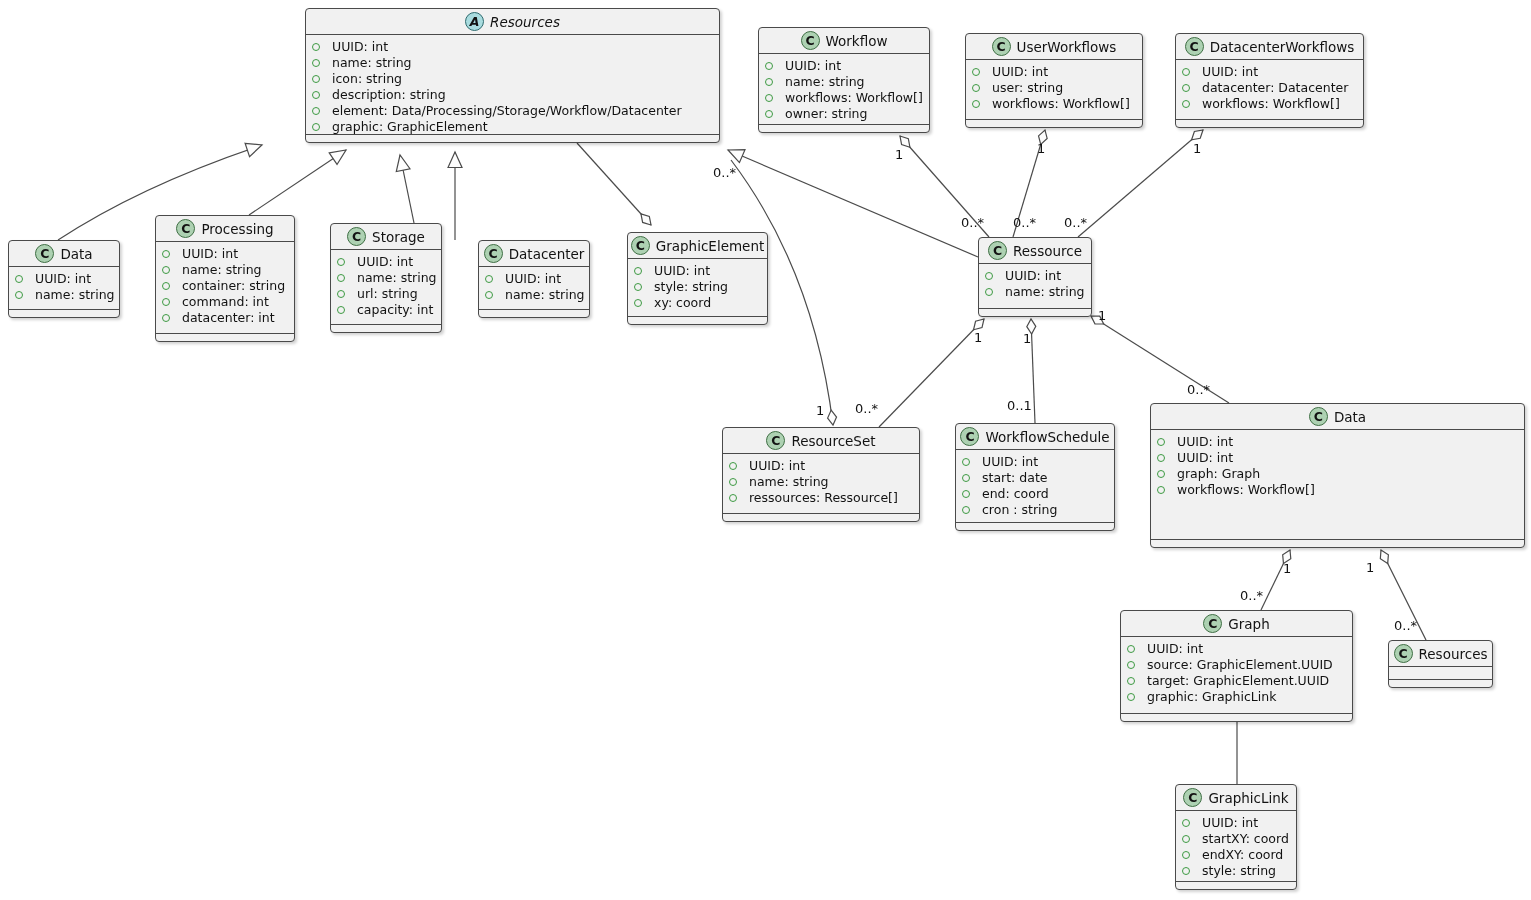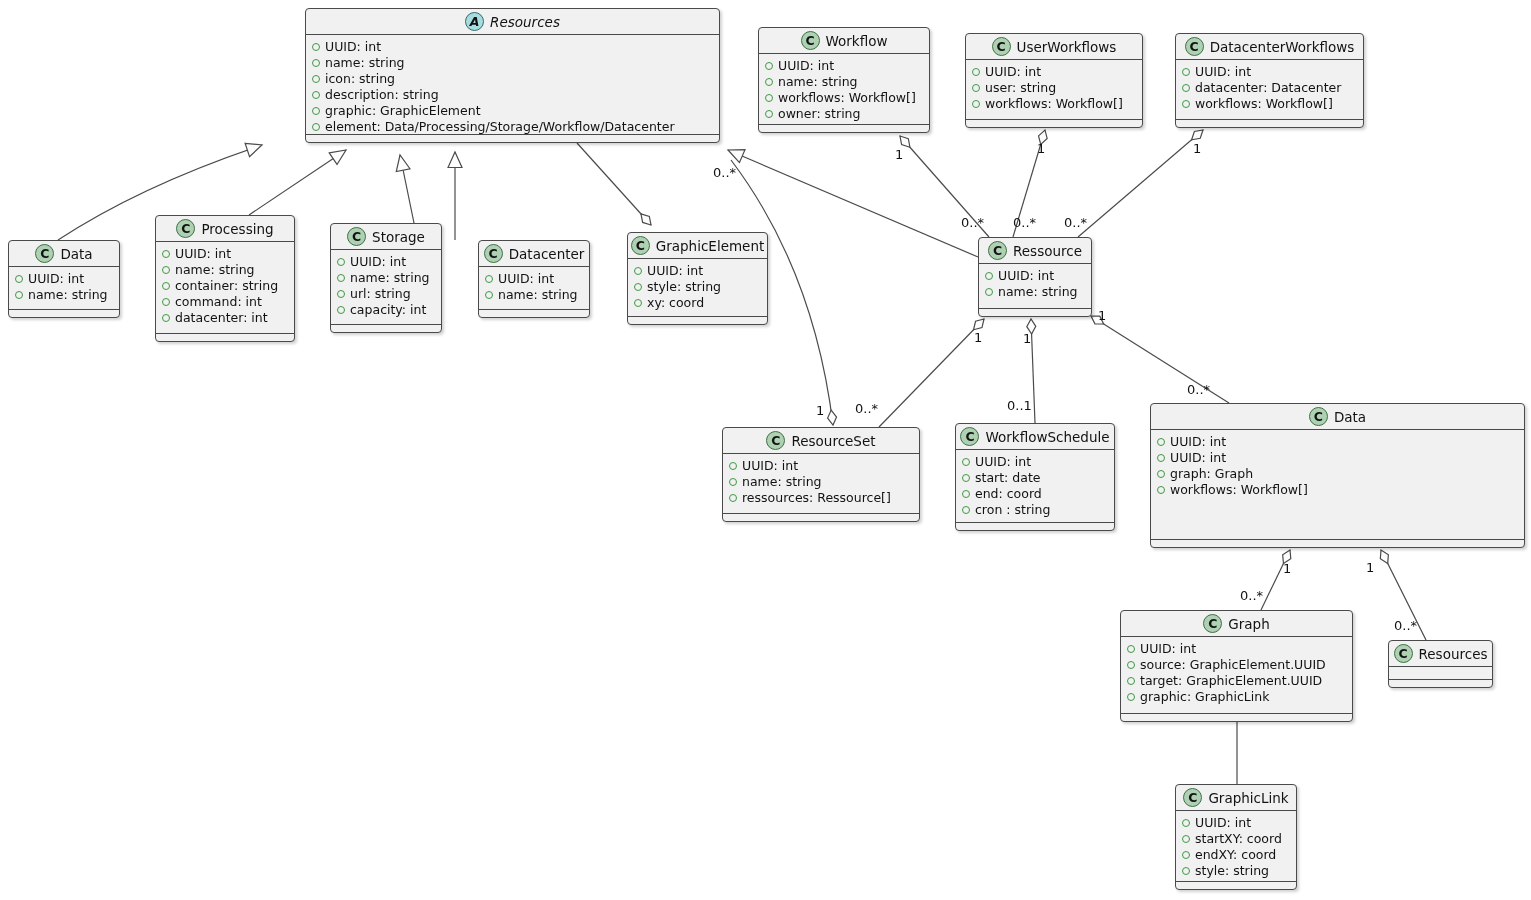--- a/index.html
+++ b/index.html
@@ -12,21 +12,21 @@
   .uml-title{display:flex;align-items:center;justify-content:center;gap:6px;
              padding:3px 8px;border-bottom:1px solid #4A4A4A;font-size:13.5px;color:#121212;
              white-space:nowrap;flex:none;}
   .uml-title.abstract .class-name{font-style:italic;}
   .icon-circle{width:19px;height:19px;border-radius:50%;display:flex;align-items:center;
                justify-content:center;font-weight:bold;font-size:12.5px;color:#121212;flex:none;
                box-sizing:border-box;}
   .class-circle{background:#ADD1B2;border:1px solid #3F6F44;}
   .abstract-circle{background:#A9DCDF;border:1px solid #2E6B6F;font-style:italic;}
   .uml-fields{flex:1;padding:4px 8px 3px 6px;border-bottom:1px solid #4A4A4A;overflow:hidden;}
-  .field-row{display:flex;align-items:center;gap:5px;font-size:12.5px;line-height:16px;
+  .field-row{display:flex;align-items:center;gap:12px;font-size:12.5px;line-height:16px;
              white-space:nowrap;color:#121212;}
   .vis-circle{width:6px;height:6px;border-radius:50%;border:1.5px solid #3E9A43;flex:none;
               box-sizing:content-box;background:transparent;}
   .uml-methods{flex:none;height:7px;}
   .mult-label{font-family:"DejaVu Sans",sans-serif;font-size:13px;fill:#121212;}
 </style>
 </head>
 <body>
 
 <div id="canvas">
@@ -91,25 +91,25 @@
         <div class="field-row">
           <span class="vis-circle"></span>
           <span>icon: string</span>
         </div>
         <div class="field-row">
           <span class="vis-circle"></span>
           <span>description: string</span>
         </div>
         <div class="field-row">
           <span class="vis-circle"></span>
+          <span>element: Data/Processing/Storage/Workflow/Datacenter</span>
+        </div>
+        <div class="field-row">
+          <span class="vis-circle"></span>
           <span>graphic: GraphicElement</span>
-        </div>
-        <div class="field-row">
-          <span class="vis-circle"></span>
-          <span>element: Data/Processing/Storage/Workflow/Datacenter</span>
         </div>
       </div>
       <div class="uml-methods"></div>
     </div>
     <div class="uml-class" style="left: 758px; top: 27px; width: 172px; height: 106px;">
       <div class="uml-title">
         <span class="icon-circle class-circle">C</span>
         <span class="class-name">Workflow</span>
       </div>
       <div class="uml-fields">

